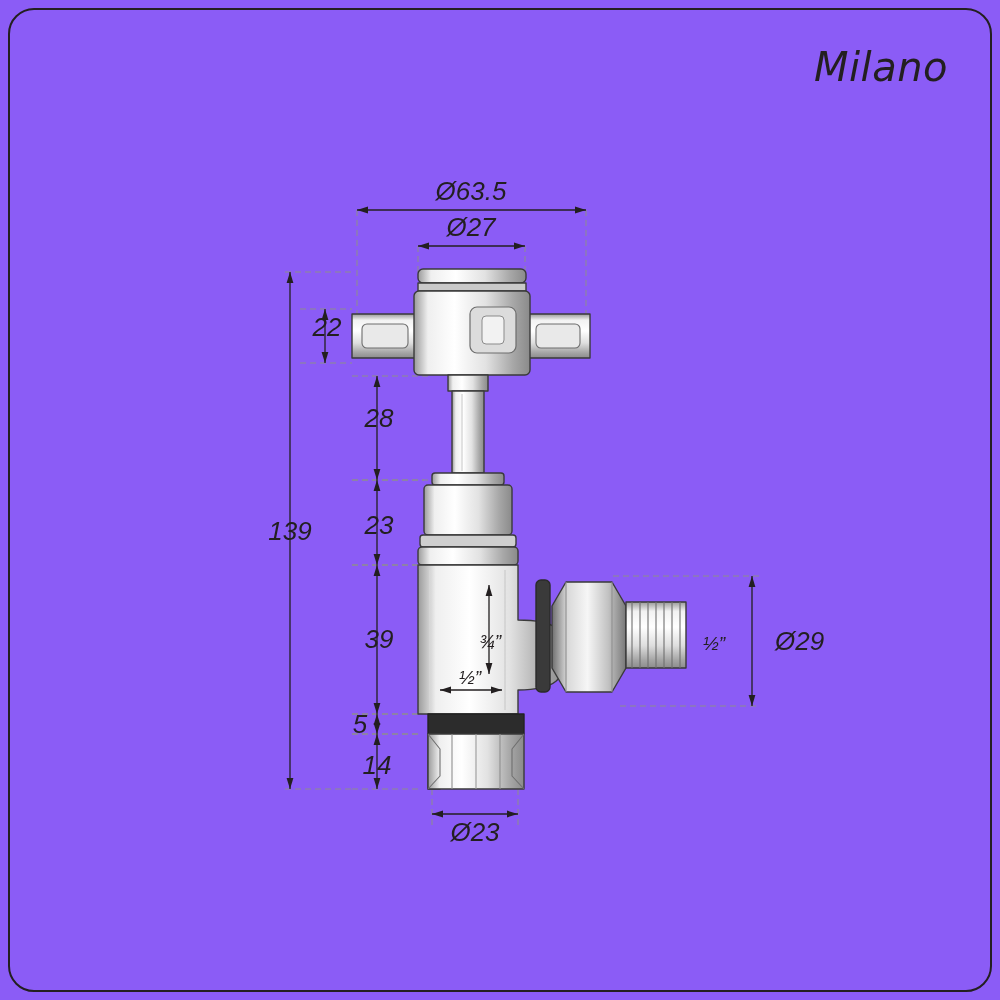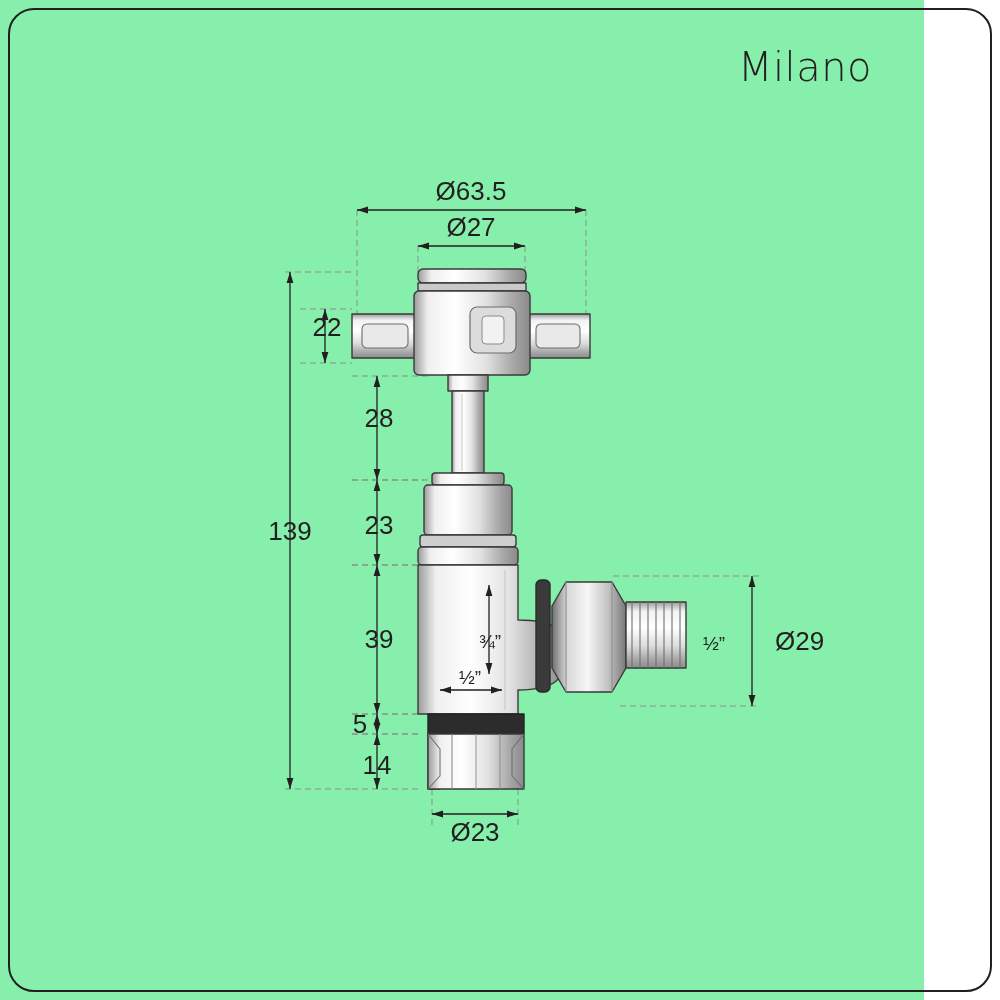--- a/index.html
+++ b/index.html
@@ -9,23 +9,24 @@
   }
   body {
     width: 1000px;
     height: 1000px;
     font-family: "Liberation Sans", sans-serif;
     color: #1a1a1a;
     overflow: hidden;
   }
   #page {
     position: relative;
-    width: 924px;
+    width: 1000px;
     height: 1000px;
-    background: #86efac;
+    background: #8b5cf6;
+    font-style: italic;
   }
   #frame {
     position: absolute;
     left: 8px;
     top: 8px;
     width: 984px;
     height: 984px;
     border: 2px solid #231f20;
     border-radius: 26px;
     box-sizing: border-box;

